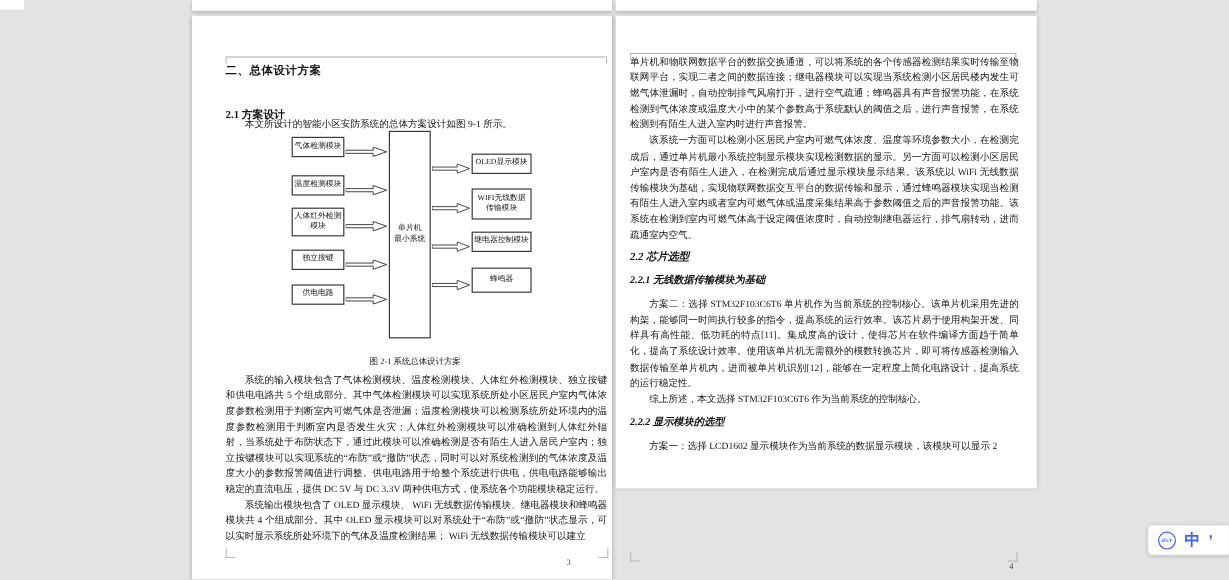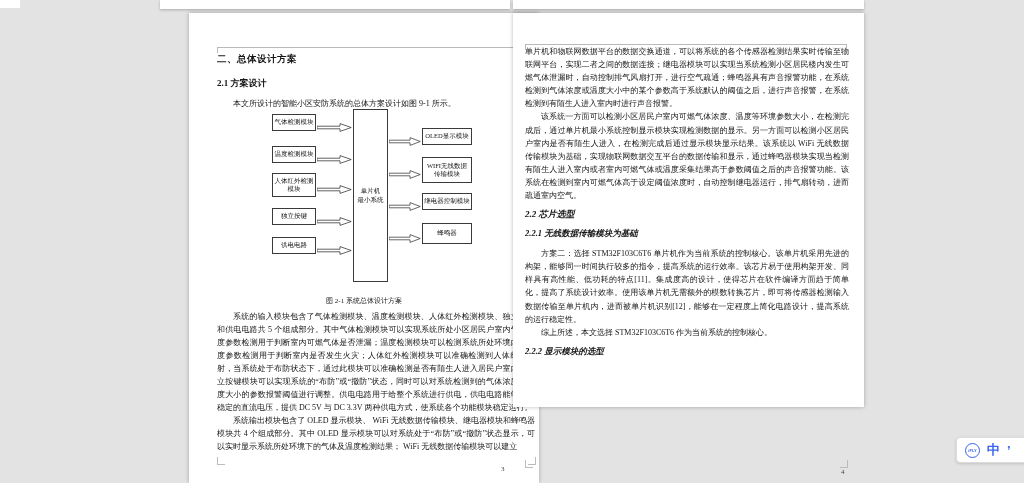--- a/index.html
+++ b/index.html
@@ -8,47 +8,47 @@
     background:#e3e3e3;
     font-family:"Liberation Serif","DejaVu Serif",serif;
     color:#151515;
   }
   
   .page{position:absolute;background:#fff;box-shadow:0 0 4px rgba(0,0,0,.28);}
   .prev-strip{position:absolute;top:0;height:9px;background:#fff;box-shadow:0 1px 3px rgba(0,0,0,.25);}
   #prev-left{left:160px;width:350px;}
   #prev-right{left:513px;width:351px;}
   #corner-sliver{position:absolute;left:0;top:0;width:20px;height:8px;background:#fff;}
-  #page-left{left:160px;top:13px;width:350px;height:470px;margin-left:29px;}
+  #page-left{left:160px;top:13px;width:350px;height:470px;}
   #page-right{left:513px;top:13px;width:351px;height:394px;}
 
   
   .header-rule{position:absolute;border-top:1px solid #b9b9b9;height:0;}
   .header-rule::before,.header-rule::after{content:"";position:absolute;top:0;width:1px;height:5px;background:#b9b9b9;}
   .header-rule::before{left:0;}
   .header-rule::after{right:0;}
   #page-left .header-rule{left:28px;top:34px;width:318px;}
   #page-right .header-rule{left:12px;top:31px;width:322px;}
   .corner-mark{position:absolute;width:7px;height:7px;}
   .cm-bl{border-left:1px solid #bcbcbc;border-bottom:1px solid #bcbcbc;}
   .cm-br{border-right:1px solid #bcbcbc;border-bottom:1px solid #bcbcbc;}
 
   
   .h-chapter{position:absolute;left:28px;top:40px;font-size:9.5px;font-weight:bold;letter-spacing:.5px;}
   .h-section{font-size:9px;font-weight:bold;}
-  #page-left .h-section{position:absolute;left:28px;top:64px;}
+  #page-left .h-section{position:absolute;left:28px;top:76px;}
   .h-sub{font-size:8.5px;font-weight:bold;font-style:italic;margin:7px 0 7px 0;}
   .h-sec-flow{font-size:9px;font-weight:bold;font-style:italic;margin:6px 0 7px 0;}
   p.body{margin:0;font-size:8px;line-height:13px;text-align:justify;}
   p.indent{text-indent:16px;}
   #intro-p{position:absolute;left:28px;top:84px;width:318px;}
   #left-paras{position:absolute;left:28px;top:297px;width:318px;}
   #right-flow{position:absolute;left:12px;top:32px;width:324px;}
   #right-flow p.body{line-height:13.1px;}
-  .fig-caption{position:absolute;left:0;top:283px;width:350px;text-align:center;font-size:7px;}
+  .fig-caption{position:absolute;left:11px;top:283px;width:350px;text-align:center;font-size:7px;}
   .pagenum{position:absolute;font-size:7px;color:#444;}
   #page-left .pagenum{left:312px;top:452px;}
   #page-right .pagenum{left:328px;top:455px;}
 
   
   #diagram{position:absolute;left:0;top:96px;width:350px;height:185px;}
   .dbox{position:absolute;border:1px solid #3a3a3a;background:#fff;display:flex;align-items:center;justify-content:center;text-align:center;font-size:6.5px;line-height:8.5px;padding:1px;box-sizing:border-box;}
   .in{left:83px;width:44px;}
   .in0{top:5px;height:17px;}
   .in1{top:37px;height:17px;}
@@ -149,20 +149,21 @@
   <div class="header-rule"></div>
 
   <div id="right-flow">
     <p class="body">单片机和物联网数据平台的数据交换通道，可以将系统的各个传感器检测结果实时传输至物联网平台，实现二者之间的数据连接；继电器模块可以实现当系统检测小区居民楼内发生可燃气体泄漏时，自动控制排气风扇打开，进行空气疏通；蜂鸣器具有声音报警功能，在系统检测到气体浓度或温度大小中的某个参数高于系统默认的阈值之后，进行声音报警，在系统检测到有陌生人进入室内时进行声音报警。</p>
     <p class="body indent">该系统一方面可以检测小区居民户室内可燃气体浓度、温度等环境参数大小，在检测完成后，通过单片机最小系统控制显示模块实现检测数据的显示。另一方面可以检测小区居民户室内是否有陌生人进入，在检测完成后通过显示模块显示结果。该系统以 WiFi 无线数据传输模块为基础，实现物联网数据交互平台的数据传输和显示，通过蜂鸣器模块实现当检测有陌生人进入室内或者室内可燃气体或温度采集结果高于参数阈值之后的声音报警功能。该系统在检测到室内可燃气体高于设定阈值浓度时，自动控制继电器运行，排气扇转动，进而疏通室内空气。</p>
     <div class="h-sec-flow">2.2 芯片选型</div>
     <div class="h-sub">2.2.1 无线数据传输模块为基础</div>
     <p class="body indent">方案二：选择 STM32F103C6T6 单片机作为当前系统的控制核心。该单片机采用先进的构架，能够同一时间执行较多的指令，提高系统的运行效率。该芯片易于使用构架开发、同样具有高性能、低功耗的特点[11]。集成度高的设计，使得芯片在软件编译方面趋于简单化，提高了系统设计效率。使用该单片机无需额外的模数转换芯片，即可将传感器检测输入数据传输至单片机内，进而被单片机识别[12]，能够在一定程度上简化电路设计，提高系统的运行稳定性。</p>
     <p class="body indent">综上所述，本文选择 STM32F103C6T6 作为当前系统的控制核心。</p>
     <div class="h-sub">2.2.2 显示模块的选型</div>
+    <p class="body indent">方案一：选择 LCD1602 显示模块作为当前系统的数据显示模块，该模块可以显示 2</p>
   </div>
 
   <div class="corner-mark cm-bl" style="left:12px;top:447px;"></div>
   <div class="corner-mark cm-br" style="left:327px;top:447px;"></div>
   <div class="pagenum">4</div>
 </div>
 
 <div id="ime-bar">
   <div id="ime-logo">iFLY</div>
   <div id="ime-mode">中</div>

